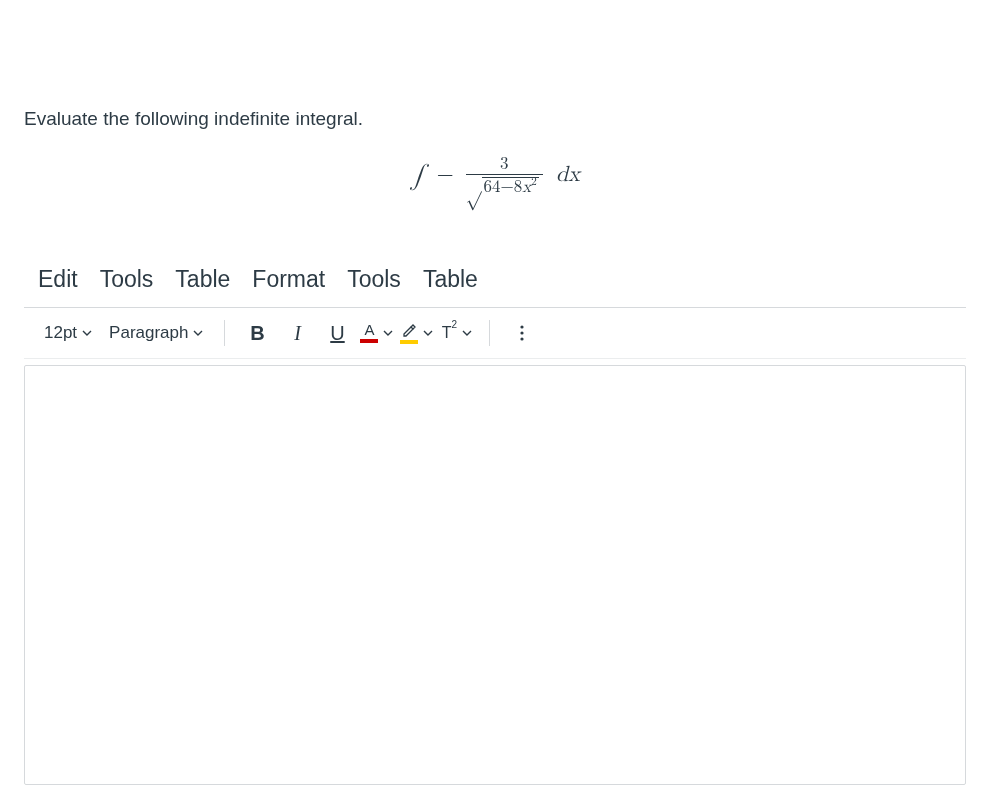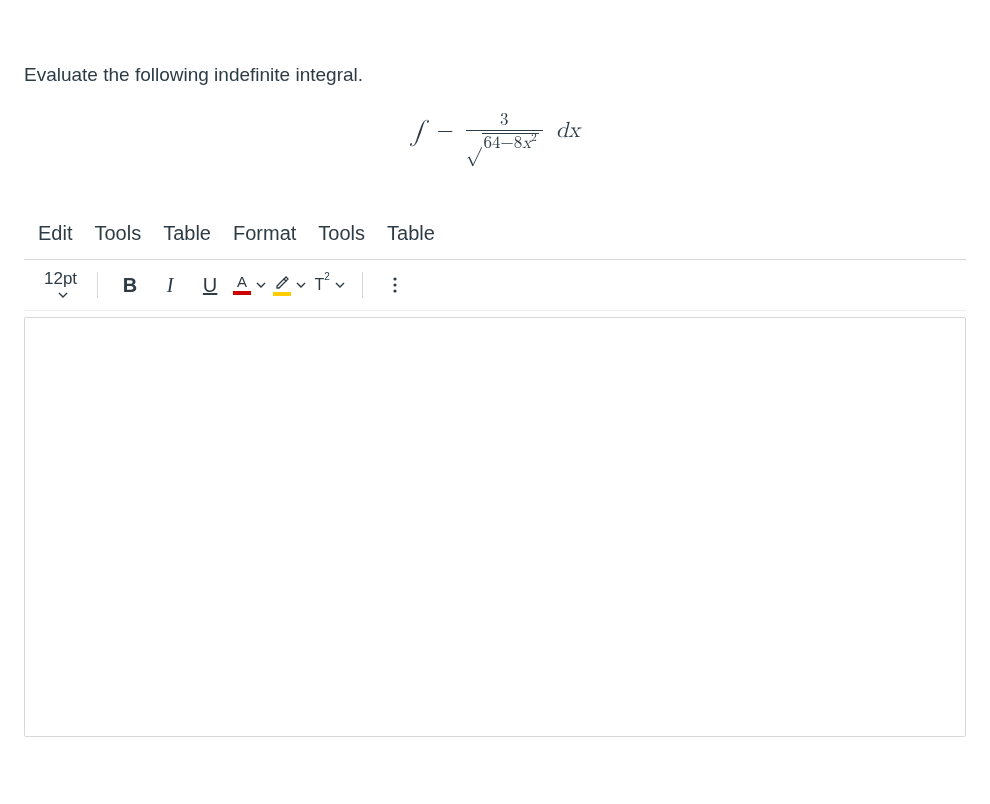--- a/index.html
+++ b/index.html
@@ -4,21 +4,21 @@
 <style>
   * { box-sizing: border-box; }
   body {
     margin: 0;
     padding: 0;
     font-family: "Helvetica Neue", Arial, sans-serif;
     color: #2d3b45;
     background: #fff;
     width: 990px;
   }
-  .container { padding: 24px 24px 0 24px; }
+  .container { padding: 24px 24px 0 24px; margin-top: 44px; }
   .prompt {
     font-size: 19px;
     color: #2d3b45;
     margin: 40px 0 24px 0;
   }
   .math-block {
     text-align: center;
     margin: 18px 0 60px 0;
     font-family: "Cambria Math", "Latin Modern Math", "Times New Roman", serif;
     font-size: 22px;
@@ -38,21 +38,21 @@
   .math-block .radicand { border-top: 1.2px solid #2d3b45; padding: 0 2px; }
   .math-block .surd { font-style: normal; font-size: 19px; }
   .math-block sup { font-size: 11px; font-style: normal;}
   .math-block .dx { margin-left: 2px; text-align: center; }
 
   .editor-wrap { margin-top: 40px; }
   .menu-bar {
     display: flex;
     gap: 22px;
     padding: 8px 14px 14px 14px;
-    font-size: 20px;
+    font-size: 23px;
     color: #2d3b45;
     border-bottom: 1px solid #d6d9dc;
   }
   .menu-item { cursor: pointer; }
 
   .toolbar {
     display: flex;
     align-items: center;
     padding: 8px 14px;
     gap: 4px;
@@ -63,21 +63,21 @@
   .tb-sep {
     width: 1px; height: 26px; background: #d6d9dc; margin: 0 10px;
   }
   .tb-btn {
     display:inline-flex; align-items:center; justify-content:center;
     min-width: 36px; height: 34px;
     border-radius: 4px;
     cursor: pointer;
     position: relative;
   }
-  .tb-text { padding: 0 6px; flex-direction: column; }
+  .tb-text { padding: 0 6px; }
   .chev { margin-left: 4px; }
   .chev svg, .icon svg { display:block; }
   .bold-g { font-weight: 700; font-size: 20px;}
   .italic-g { font-style: italic; font-size: 20px; font-family: Georgia, serif;}
   .under-g { text-decoration: underline; font-size: 20px;}
   .tcolor-g {
     display:inline-flex; flex-direction:column; align-items:center;
     font-size: 15px; line-height: 12px;
   }
   .tcolor-g .bar { width: 18px; height: 4px; background:#cc0000; margin-top:3px;}
@@ -126,20 +126,28 @@
 
       <div class="tb-btn tb-text">
         <span>12pt</span>
         <span class="chev icon">
           <svg width="12" height="12" viewBox="0 0 12 12">
               <path d="M2 4l4 4 4-4" fill="none" stroke="#2d3b45" stroke-width="1.4"></path>
             </svg>
         </span>
       </div>
 
+      <div class="tb-btn tb-text">
+        <span>Paragraph</span>
+        <span class="chev icon">
+          <svg width="12" height="12" viewBox="0 0 12 12">
+              <path d="M2 4l4 4 4-4" fill="none" stroke="#2d3b45" stroke-width="1.4"></path>
+            </svg>
+        </span>
+      </div>
 
       <div class="tb-sep"></div>
 
       <div class="tb-btn">
         <span class="bold-g">B</span>
       </div>
       <div class="tb-btn">
         <span class="italic-g">I</span>
       </div>
       <div class="tb-btn">

